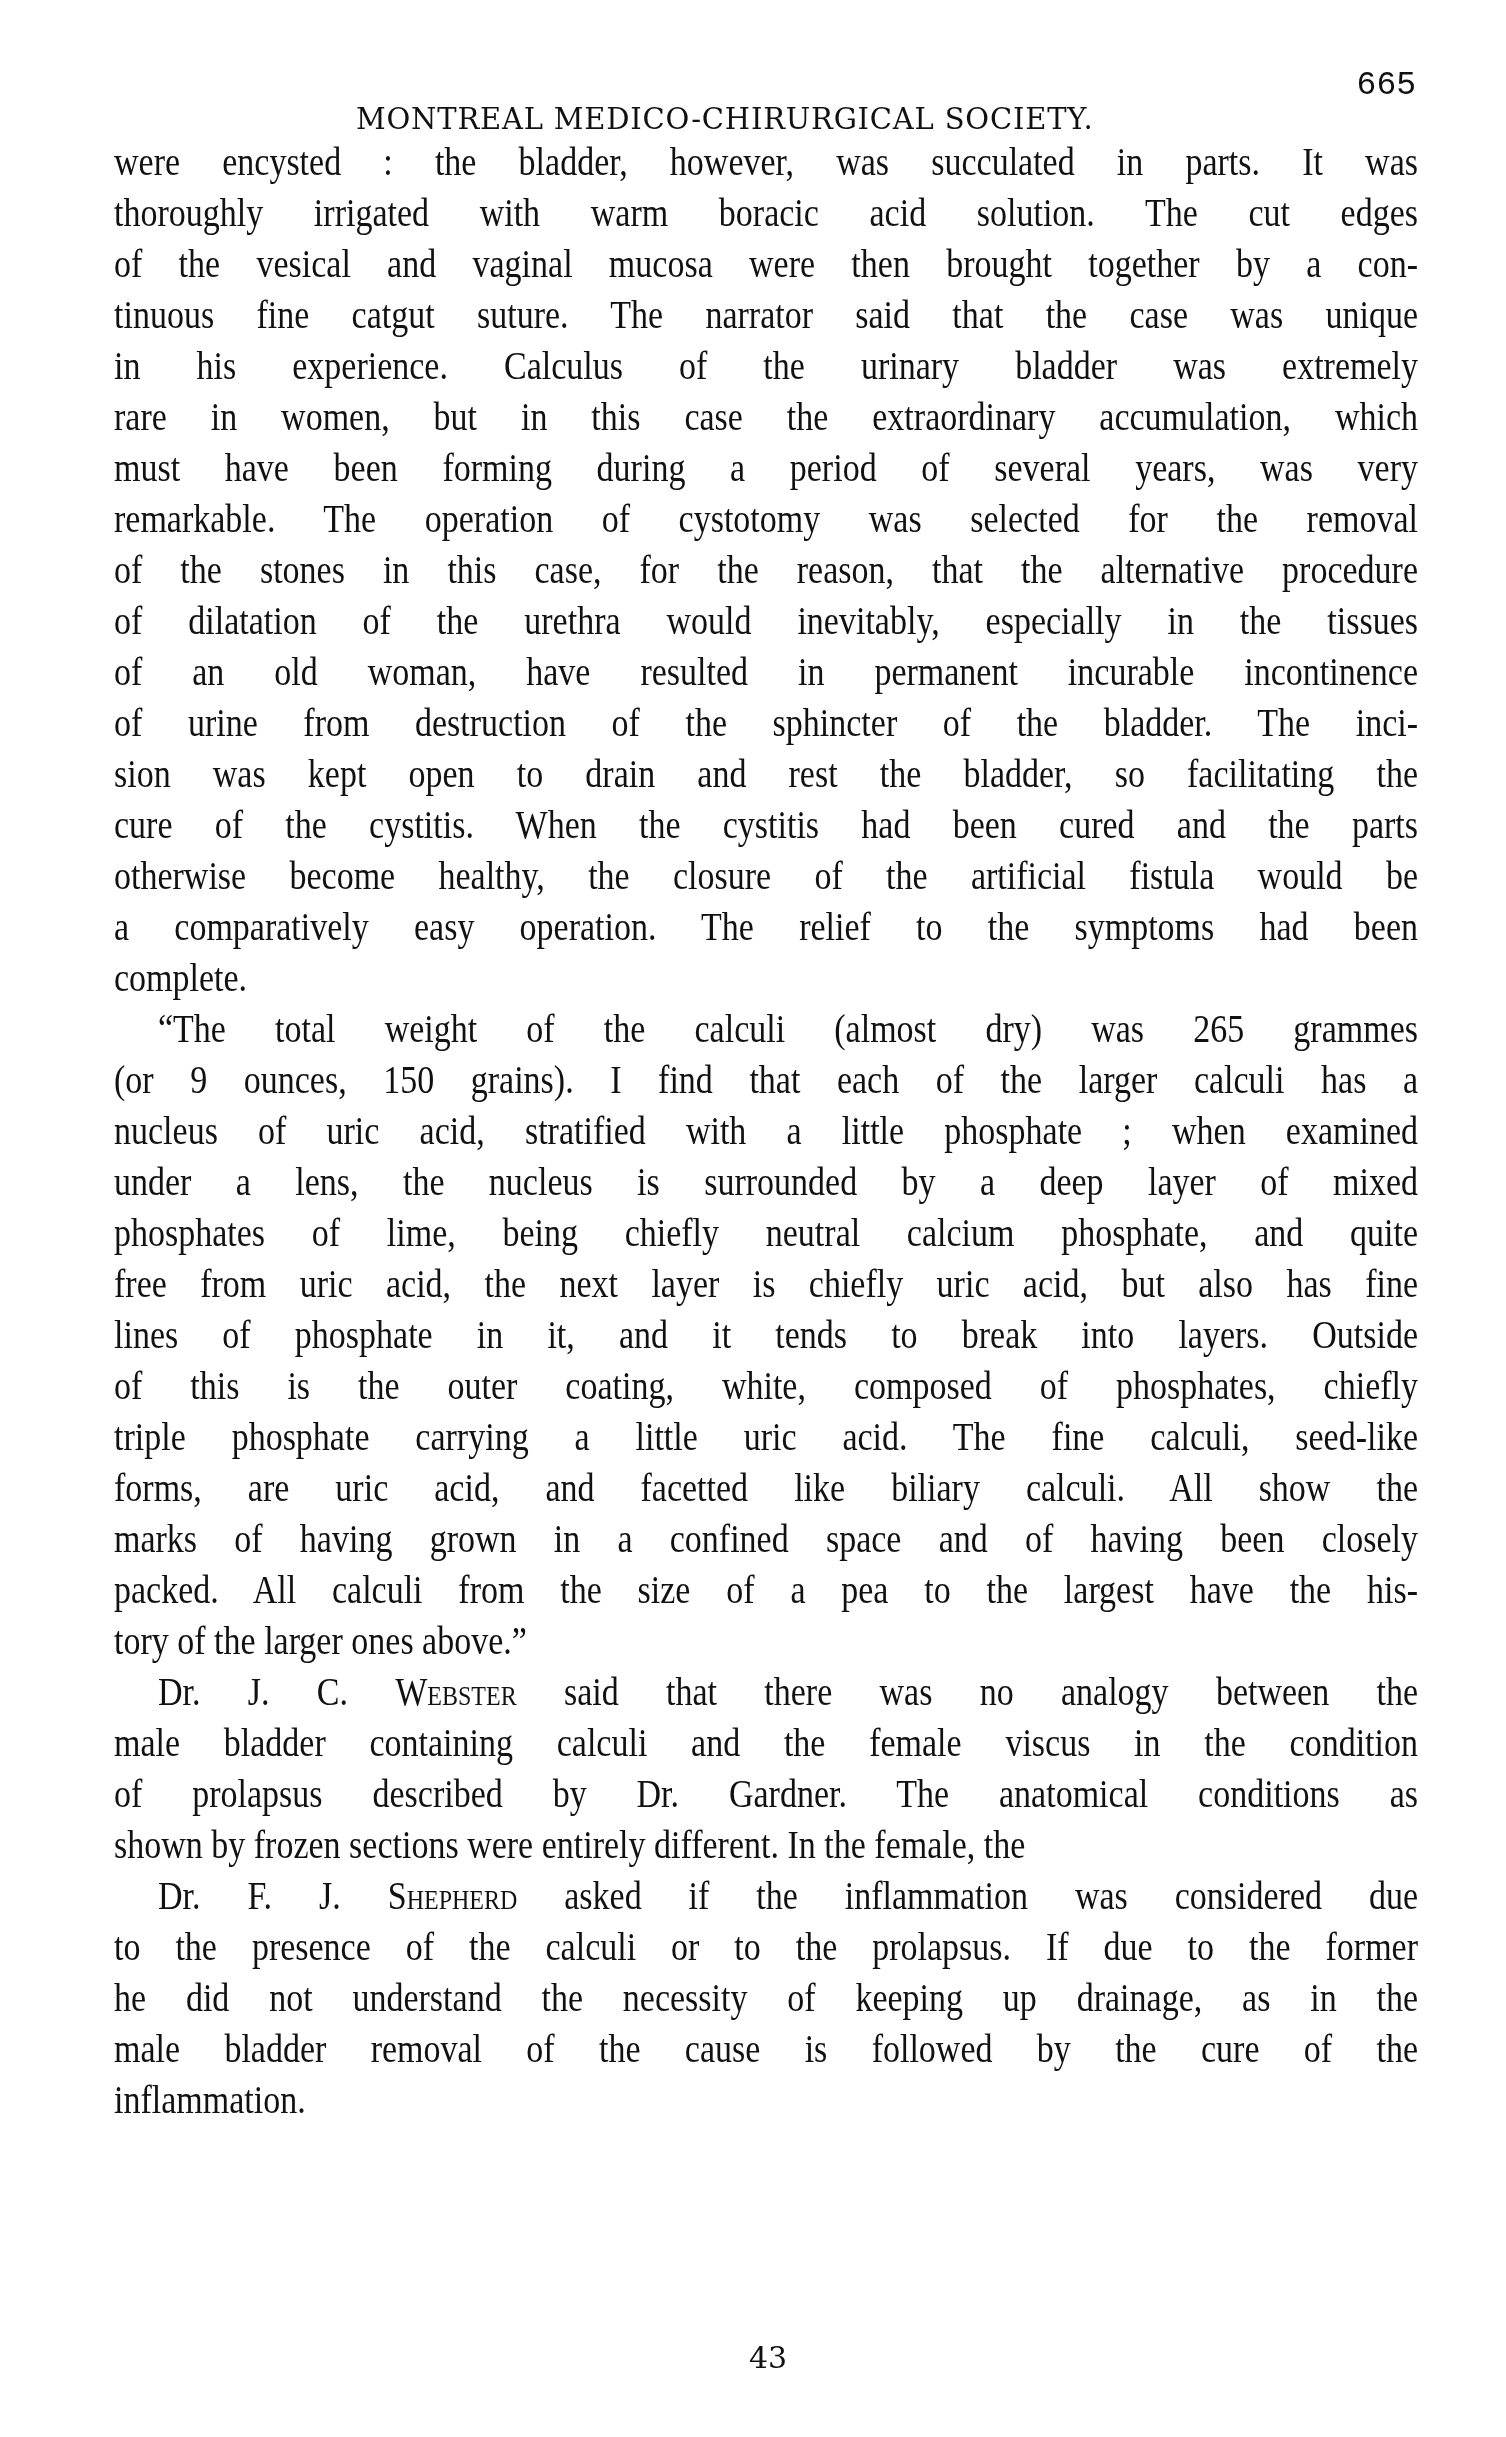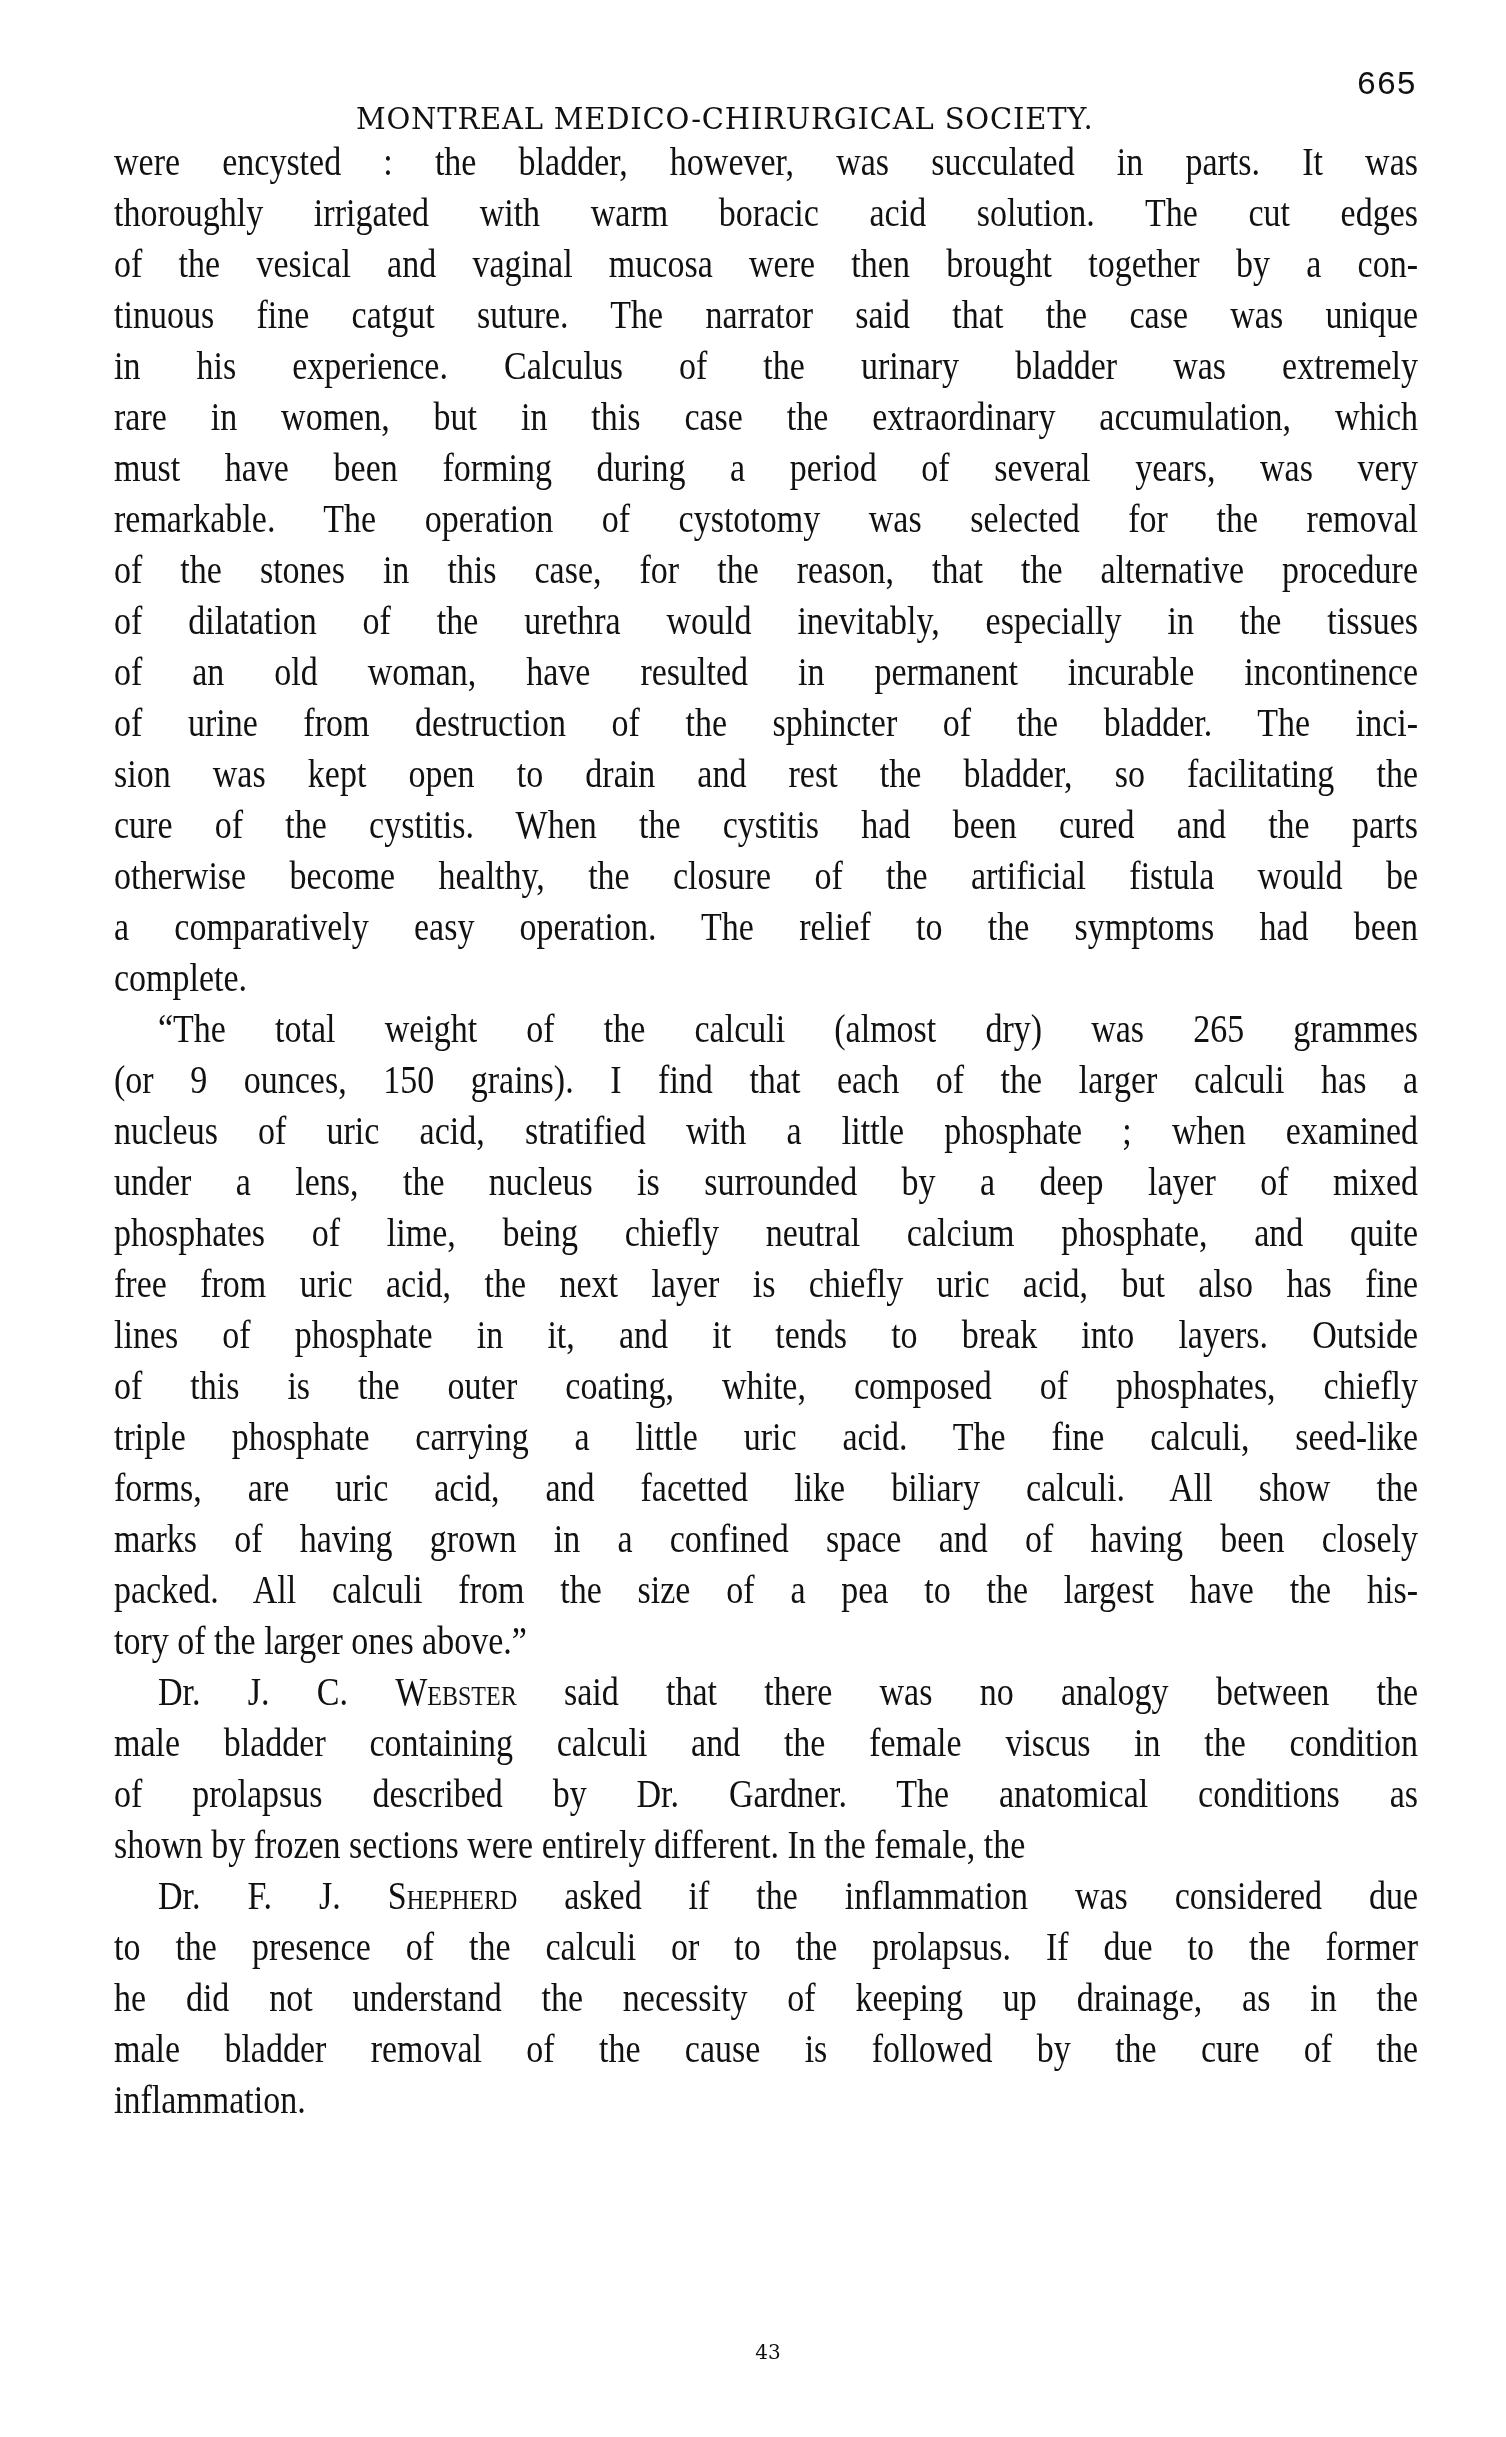--- a/index.html
+++ b/index.html
@@ -64,21 +64,21 @@
     }
     .sc {
       font-variant: small-caps;
     }
     .signature {
       position: absolute;
       top: 2340px;
       left: 0;
       width: 1506px;
       text-align: center;
-      font-size: 20px;
+      font-size: 30px;
       font-family: "DejaVu Serif", serif;
       padding-left: 30px;
       box-sizing: border-box;
     }
   </style>
 </head>
 <body>
 
 <div class="running-head">
   <span class="running-title">MONTREAL MEDICO-CHIRURGICAL SOCIETY.</span>

